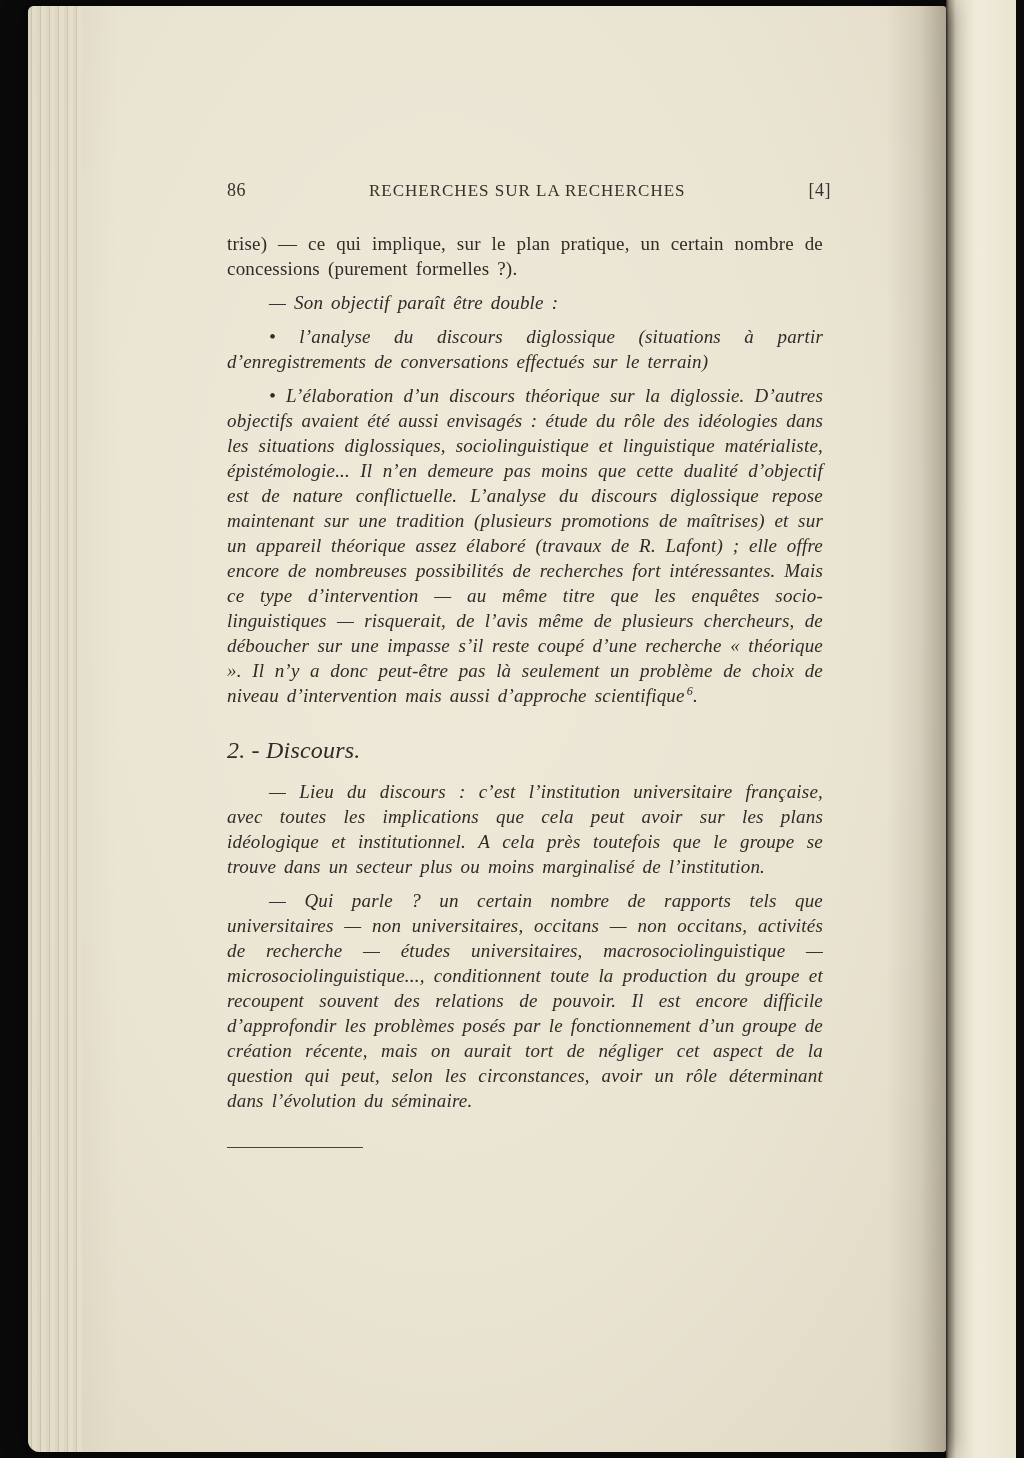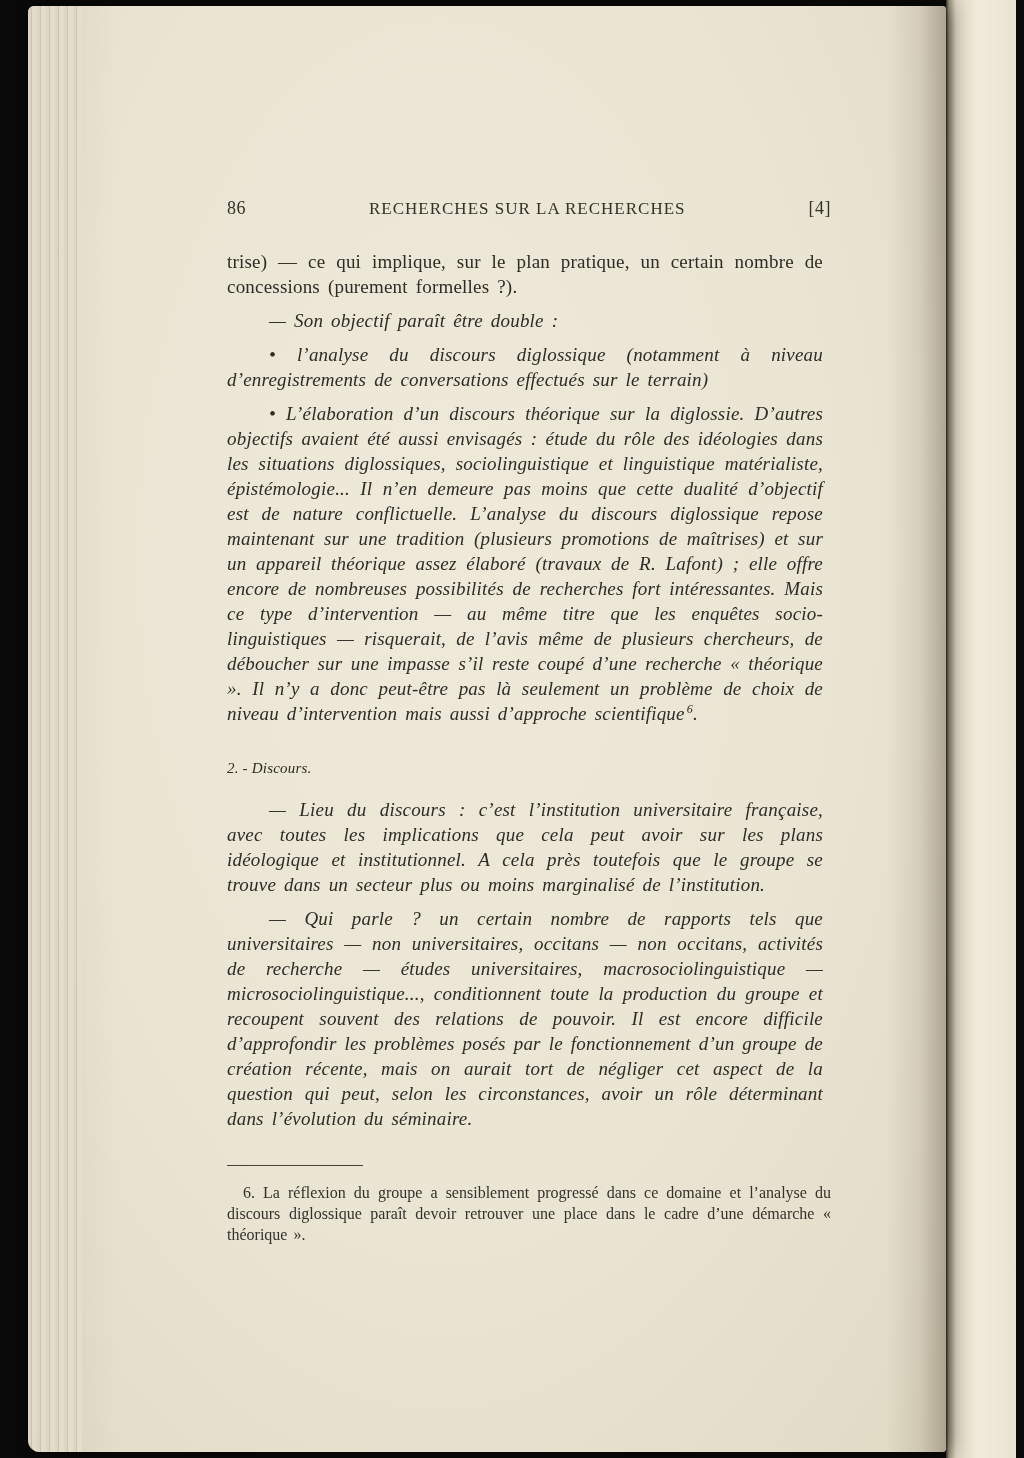--- a/index.html
+++ b/index.html
@@ -32,40 +32,40 @@
     position:absolute;left:0;top:0;width:54px;height:1446px;
     border-radius:6px 0 0 12px;
     background:repeating-linear-gradient(90deg,
       #ded7c3 0px,#ded7c3 3px,
       #c9c2ac 3px,#c9c2ac 4px,
       #e6dfcc 4px,#e6dfcc 9px);
     opacity:.85;
   }
 
   .text-column{
-    position:absolute;left:199px;top:192px;width:604px;
+    position:absolute;left:199px;top:174px;width:604px;
     color:#2e2c26;
   }
 
   .page-header{
     display:flex;justify-content:space-between;align-items:baseline;
     font-size:17px;letter-spacing:1px;margin-bottom:30px;color:#33312a;
   }
   .page-header .num{letter-spacing:.5px;font-size:18px;}
 
   .para{
     margin:0 8px 9px 0;
     font-size:19px;line-height:25px;
     text-align:justify;word-spacing:3px;letter-spacing:.2px;
   }
   .para.indent{text-indent:42px;font-style:italic;}
   sup.fnref{font-size:12px;line-height:0;vertical-align:super;margin-left:2px;}
 
   .section-heading{
-    margin:30px 0 16px 0;font-size:15px;line-height:25px;
+    margin:30px 0 16px 0;font-size:24px;line-height:25px;
     font-style:italic;letter-spacing:.2px;
   }
 
   .footnote-rule{
     width:136px;border:0;border-top:1.5px solid #45423a;
     margin:34px 0 12px 0;
   }
   .footnote{
     font-size:16px;line-height:21px;text-align:justify;
     word-spacing:2px;text-indent:16px;color:#34322b;
@@ -86,31 +86,30 @@
       <div class="page-header">
         <span class="num">86</span>
         <span>RECHERCHES SUR LA RECHERCHES</span>
         <span class="num">[4]</span>
       </div>
 
       <p class="para">trise) — ce qui implique, sur le plan pratique, un certain nombre de concessions (purement formelles ?).</p>
 
       <p class="para indent">— Son objectif paraît être double :</p>
 
-      <p class="para indent">• l’analyse du discours diglossique (notamment à niveau d’enregistrements de conversations effectués sur le terrain)</p>
+      <p class="para indent">• l’analyse du discours diglossique (situations à partir d’enregistrements de conversations effectués sur le terrain)</p>
 
       <p class="para indent">
         <span>• L’élaboration d’un discours théorique sur la diglossie. D’autres objectifs avaient été aussi envisagés : étude du rôle des idéologies dans les situations diglossiques, sociolinguistique et linguistique matérialiste, épistémologie... Il n’en demeure pas moins que cette dualité d’objectif est de nature conflictuelle. L’analyse du discours diglossique repose maintenant sur une tradition (plusieurs promotions de maîtrises) et sur un appareil théorique assez élaboré (travaux de R. Lafont) ; elle offre encore de nombreuses possibilités de recherches fort intéressantes. Mais ce type d’intervention — au même titre que les enquêtes socio-linguistiques — risquerait, de l’avis même de plusieurs chercheurs, de déboucher sur une impasse s’il reste coupé d’une recherche « théorique ». Il n’y a donc peut-être pas là seulement un problème de choix de niveau d’intervention mais aussi d’approche scientifique</span><sup class="fnref">6</sup><span>.</span>
       </p>
 
       <p class="section-heading">2. - Discours.</p>
 
       <p class="para indent">— Lieu du discours : c’est l’institution universitaire française, avec toutes les implications que cela peut avoir sur les plans idéologique et institutionnel. A cela près toutefois que le groupe se trouve dans un secteur plus ou moins marginalisé de l’institution.</p>
 
       <p class="para indent">— Qui parle ? un certain nombre de rapports tels que universitaires — non universitaires, occitans — non occitans, activités de recherche — études universitaires, macrosociolinguistique — microsociolinguistique..., conditionnent toute la production du groupe et recoupent souvent des relations de pouvoir. Il est encore difficile d’approfondir les problèmes posés par le fonctionnement d’un groupe de création récente, mais on aurait tort de négliger cet aspect de la question qui peut, selon les circonstances, avoir un rôle déterminant dans l’évolution du séminaire.</p>
 
       <hr class="footnote-rule">
 
-      <p class="footnote">6. La réflexion du groupe a sensiblement progressé dans ce domaine et l’analyse du discours diglossique paraît devoir retrouver une place dans le cadre d’une démarche « théorique ».</p>
 
     </div>
   </div>
 </div>
 
 </body></html>

